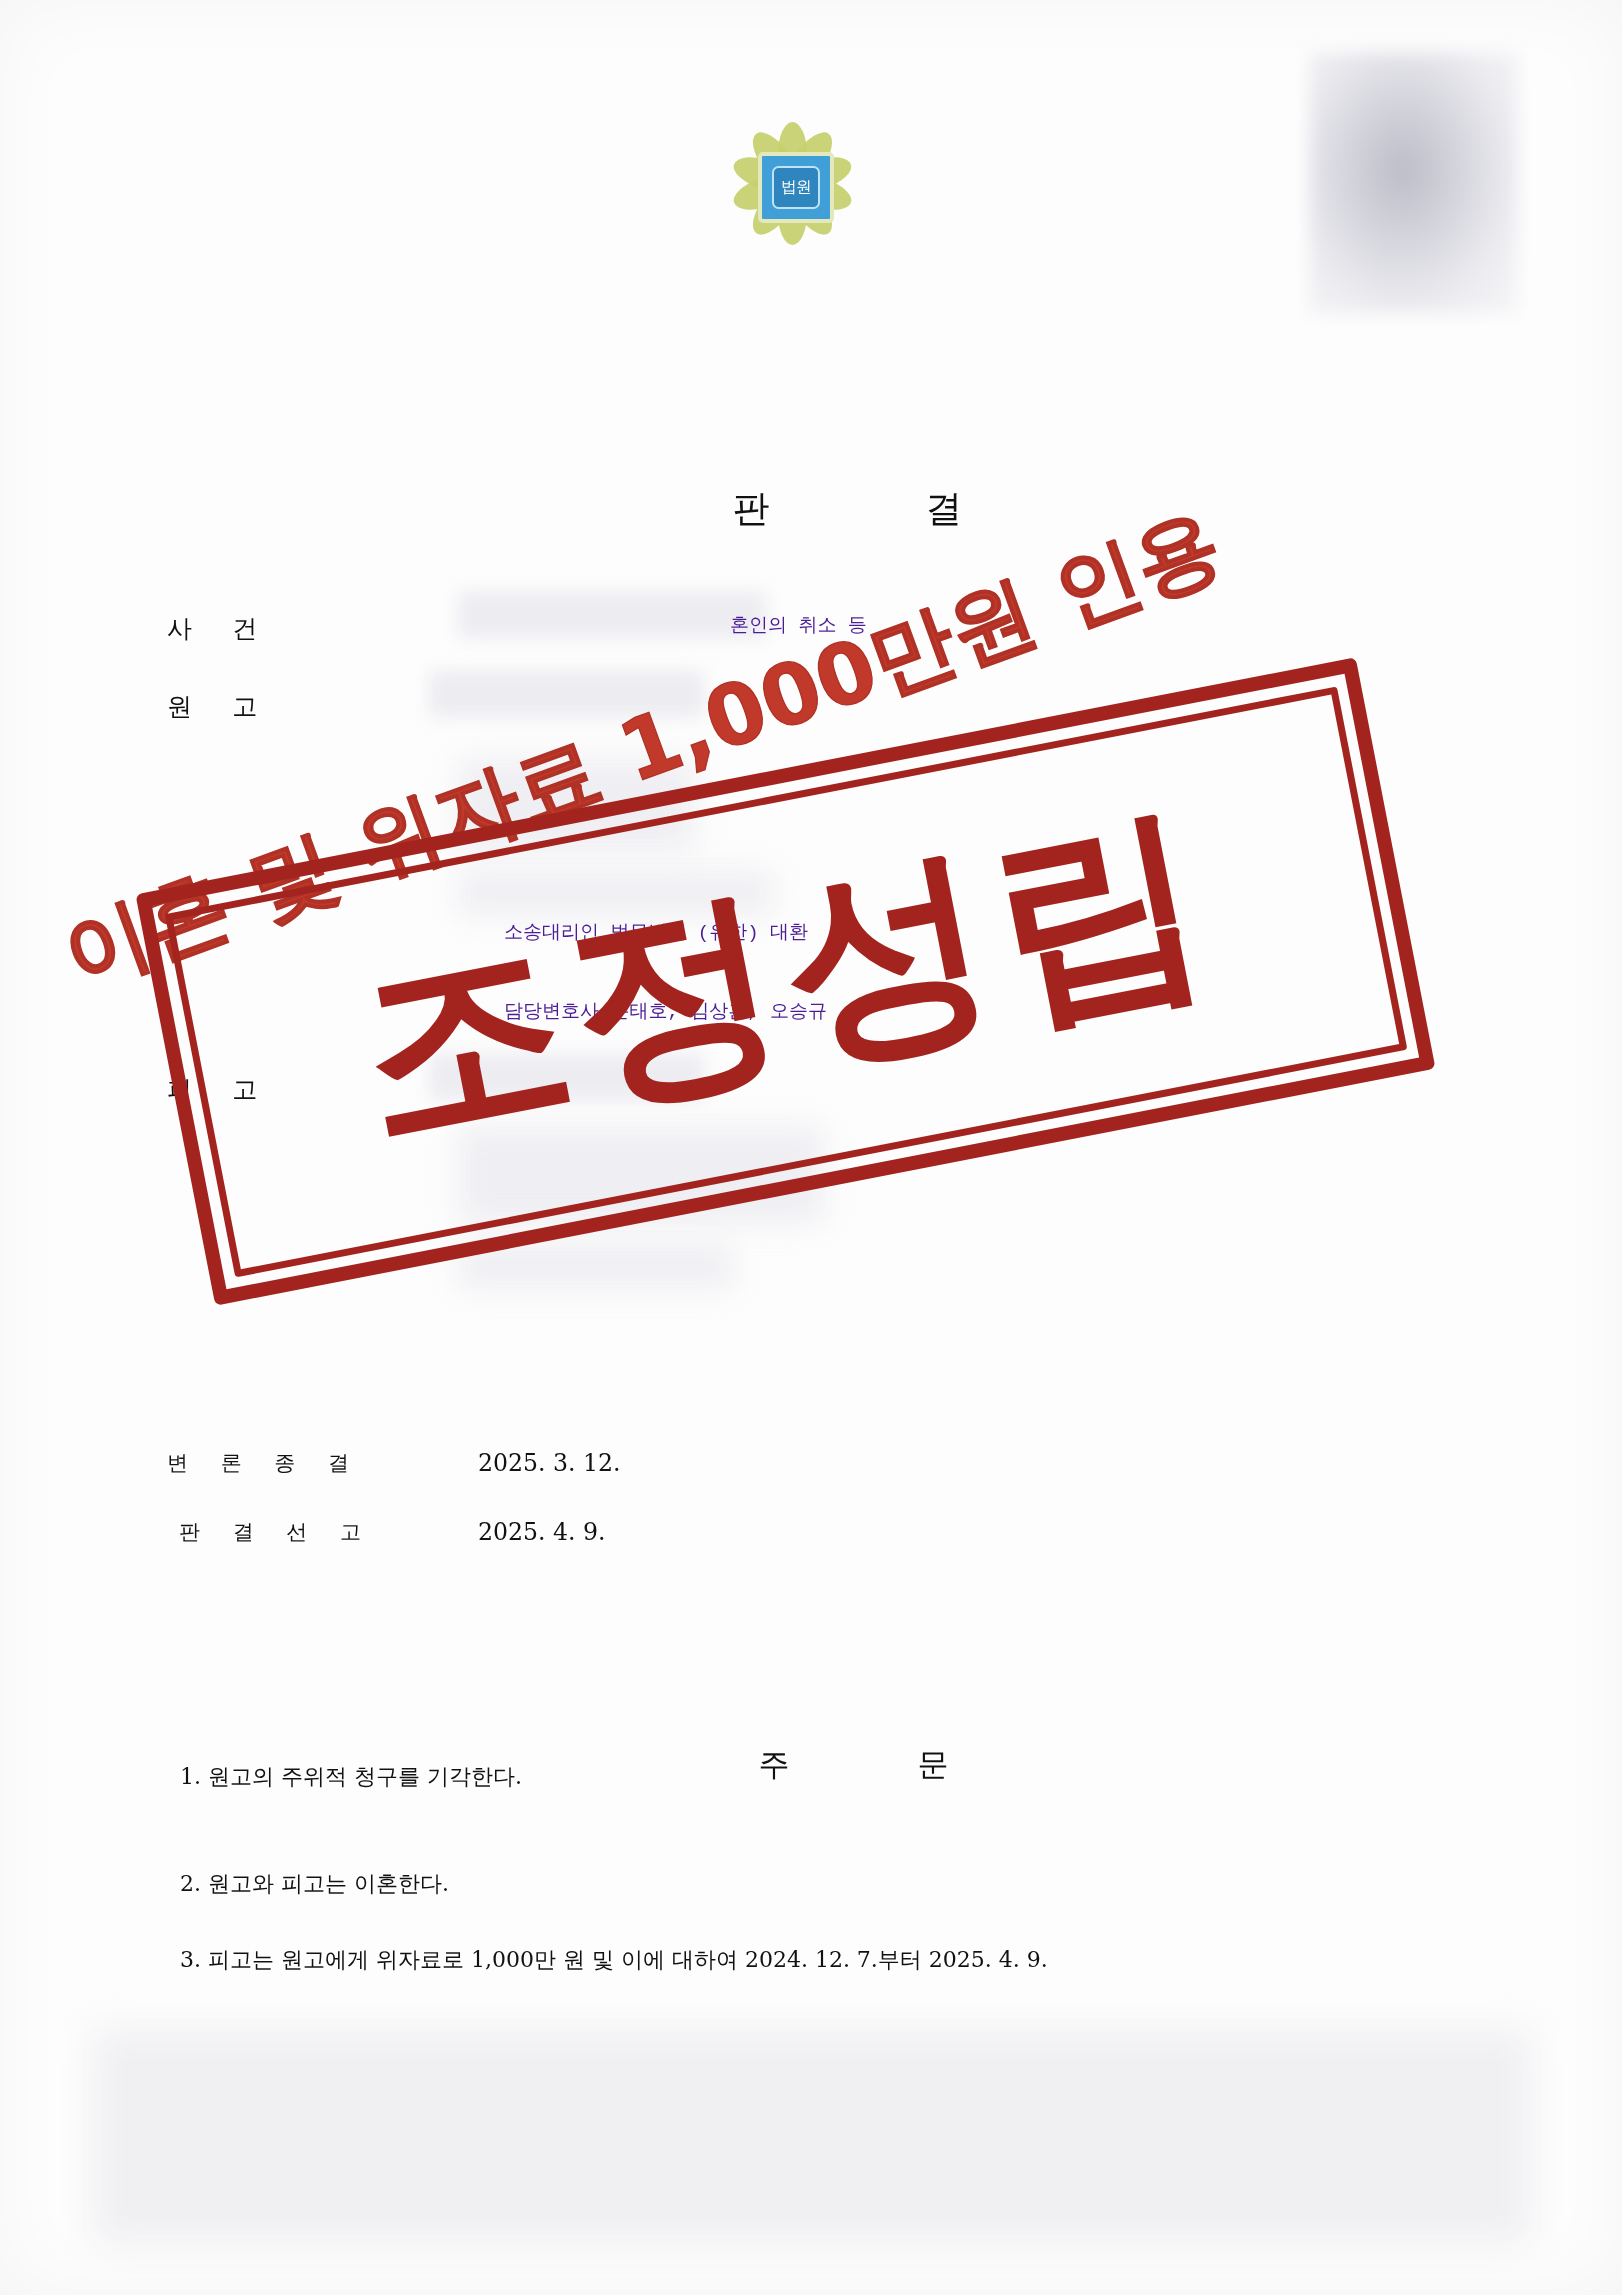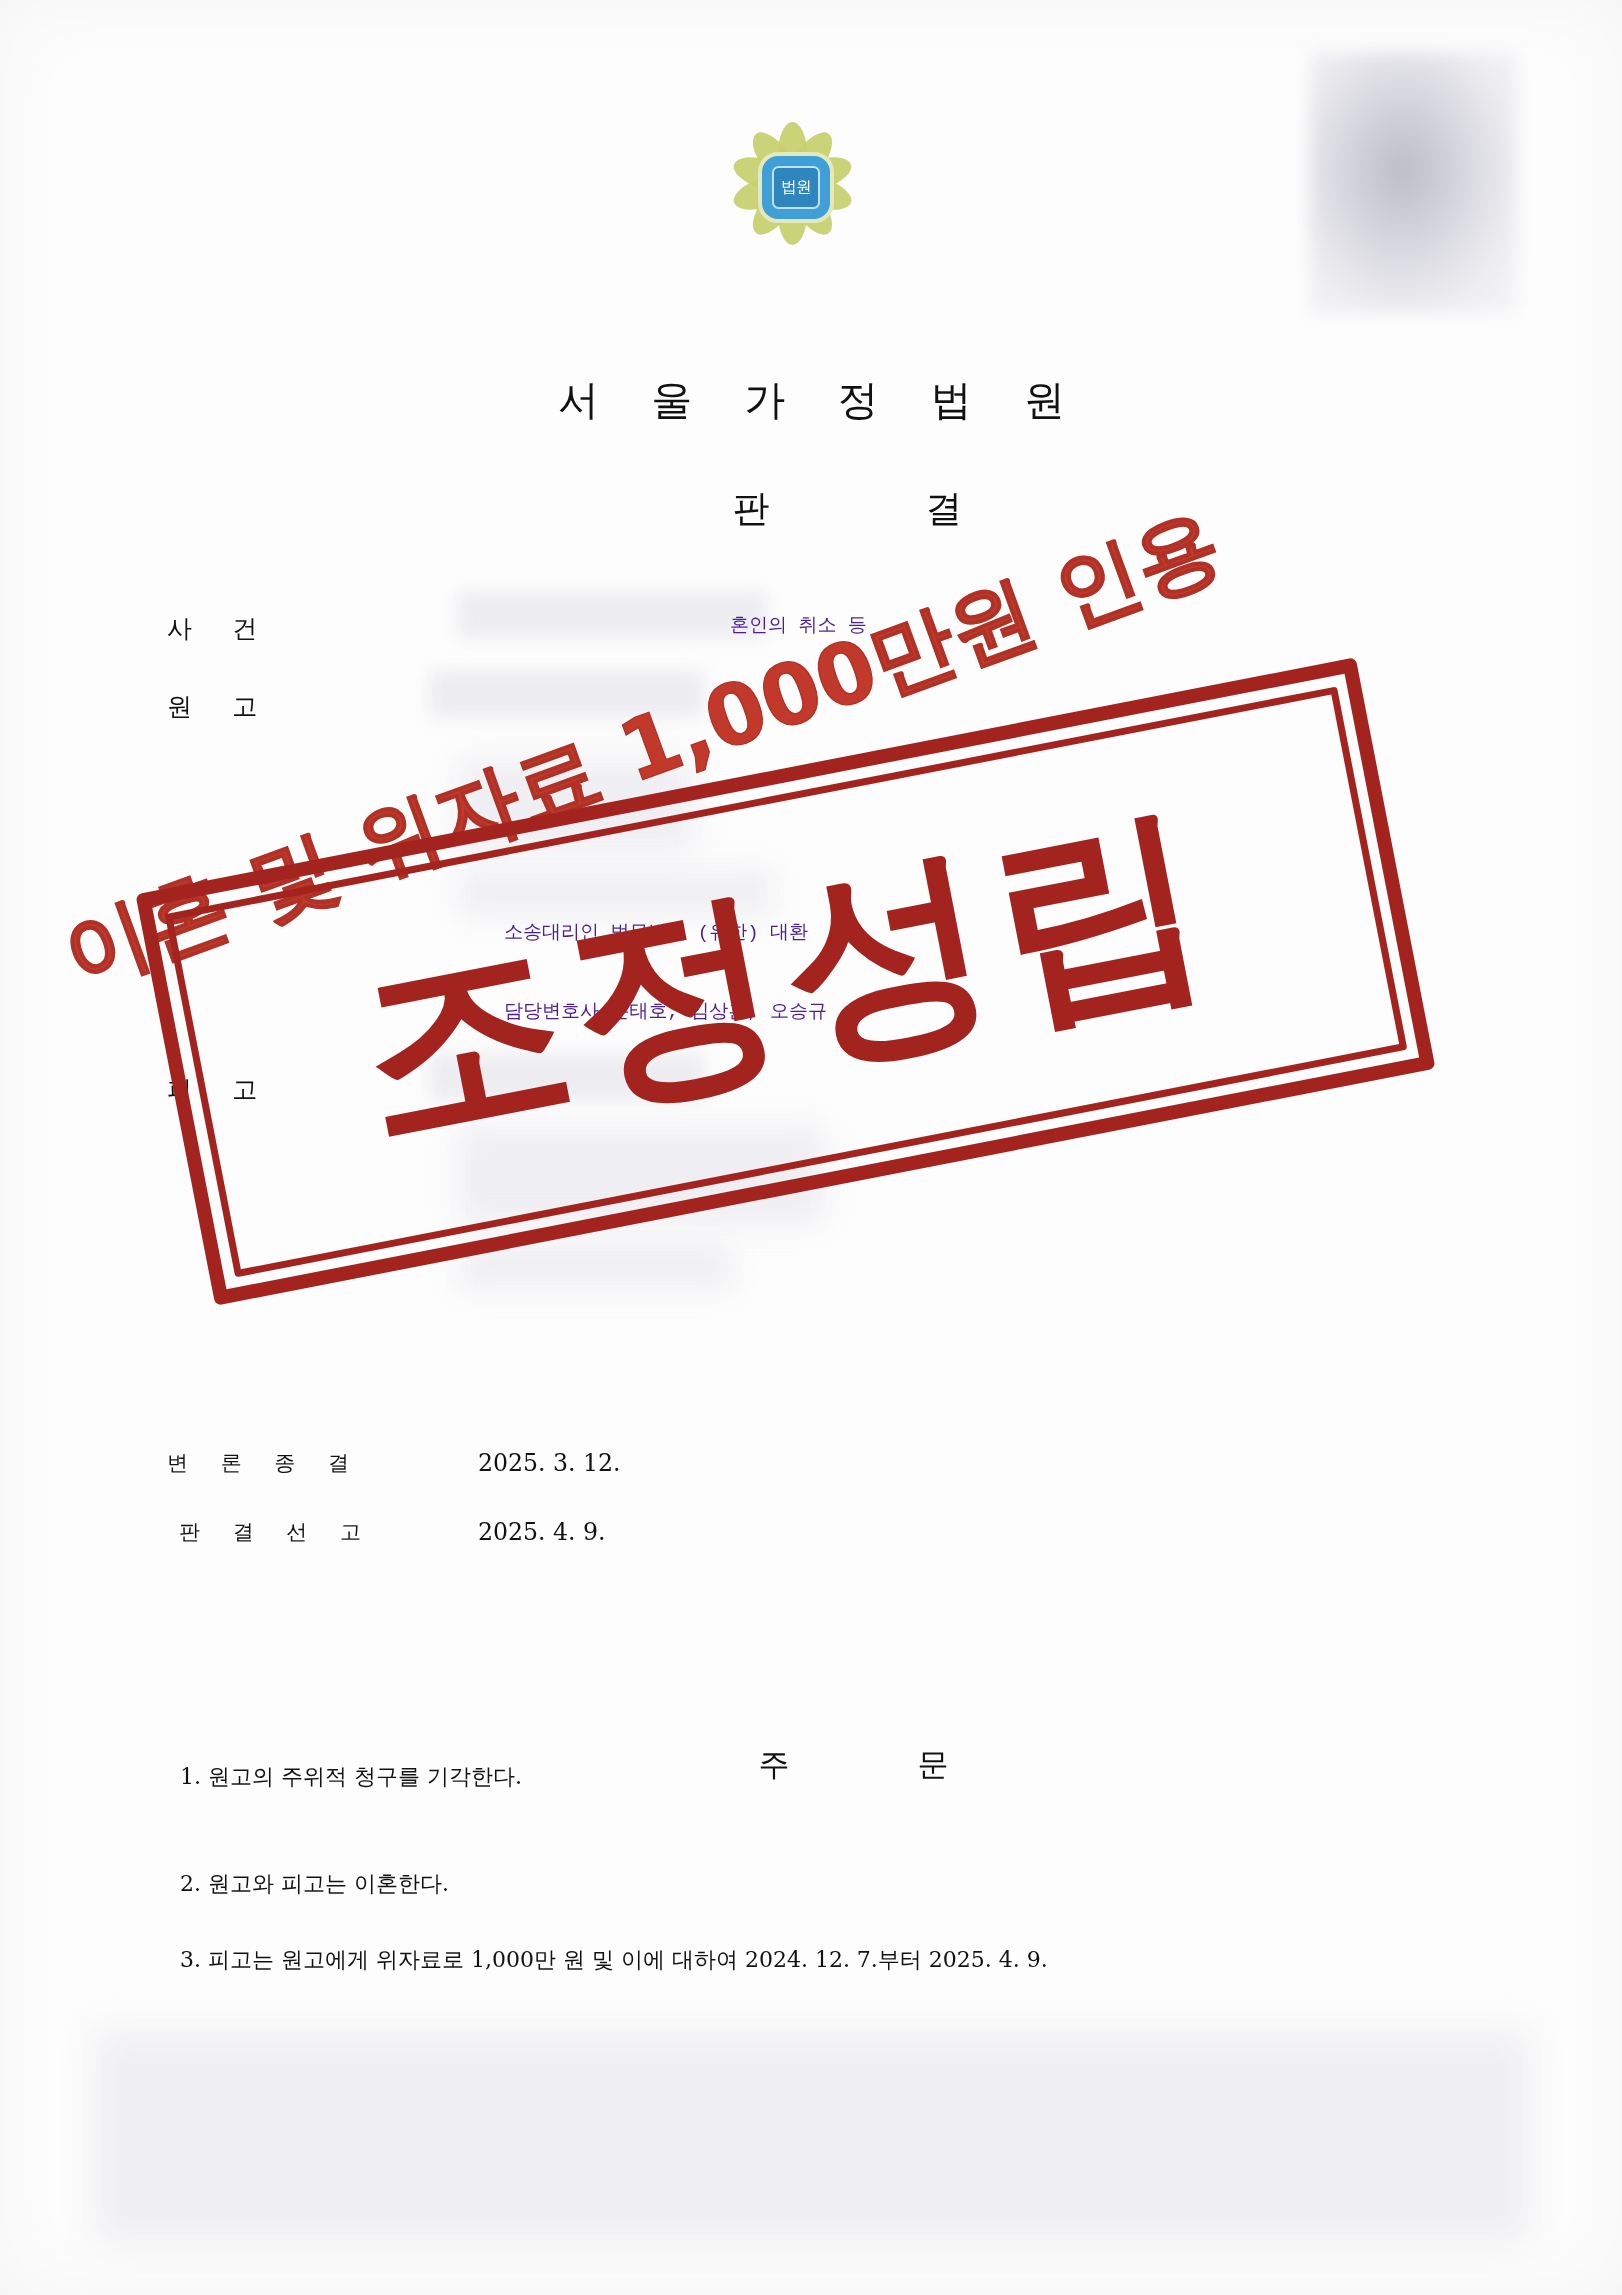--- a/index.html
+++ b/index.html
@@ -53,21 +53,21 @@
   }
   .emblem-core {
     position: absolute;
     left: 50%;
     top: 50%;
     width: 68px;
     height: 63px;
     margin-left: -34px;
     margin-top: -31px;
     background: #3f9fd6;
-    border-radius: 20px;
+    border-radius: 5px;
     border: 4.6px solid #e3e9bd;
     display: flex;
     align-items: center;
     justify-content: center;
   }
   .emblem-core-inner {
     width: 44px;
     height: 39px;
     background: #2f86bf;
     border: 2.6px solid #bfe3f5;
@@ -263,21 +263,20 @@
       <div class="petal" style="transform: rotate(216deg) translateY(-30px);"></div>
       <div class="petal" style="transform: rotate(252deg) translateY(-30px);"></div>
       <div class="petal" style="transform: rotate(288deg) translateY(-30px);"></div>
       <div class="petal" style="transform: rotate(324deg) translateY(-30px);"></div>
     </div>
     <div class="emblem-core">
       <div class="emblem-core-inner">법원</div>
     </div>
   </div>
 
-  <div class="abs" id="court-name">서 울 가 정 법 원</div>
   <div class="abs" id="doc-type">판          결</div>
 
   <div class="field-label" style="left:167px; top:612px;">사        건</div>
   <div class="redact" style="left:458px; top:592px; width:308px; height:46px;"></div>
   <div class="field-value" style="left:730px; top:612px;">혼인의 취소 등</div>
 
   <div class="field-label" style="left:167px; top:690px;">원        고</div>
   <div class="redact" style="left:429px; top:671px; width:275px; height:46px;"></div>
 
   <div class="redact soft" style="left:458px; top:759px; width:236px; height:92px;"></div>

